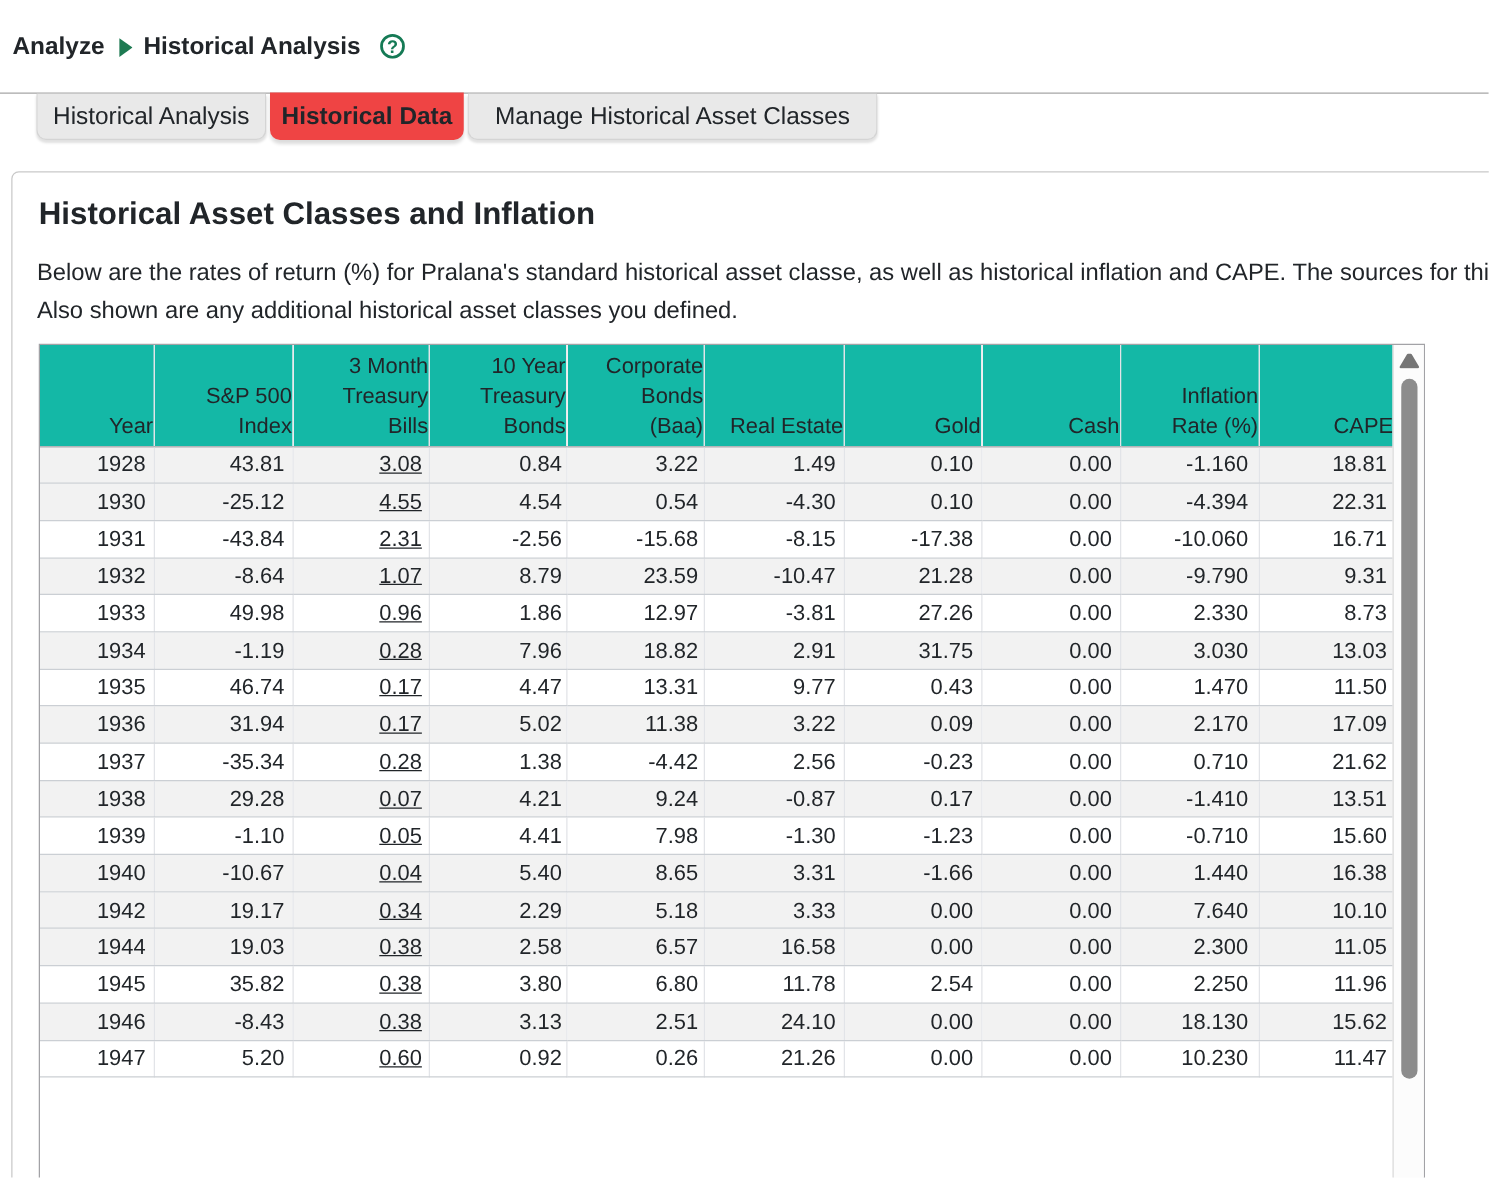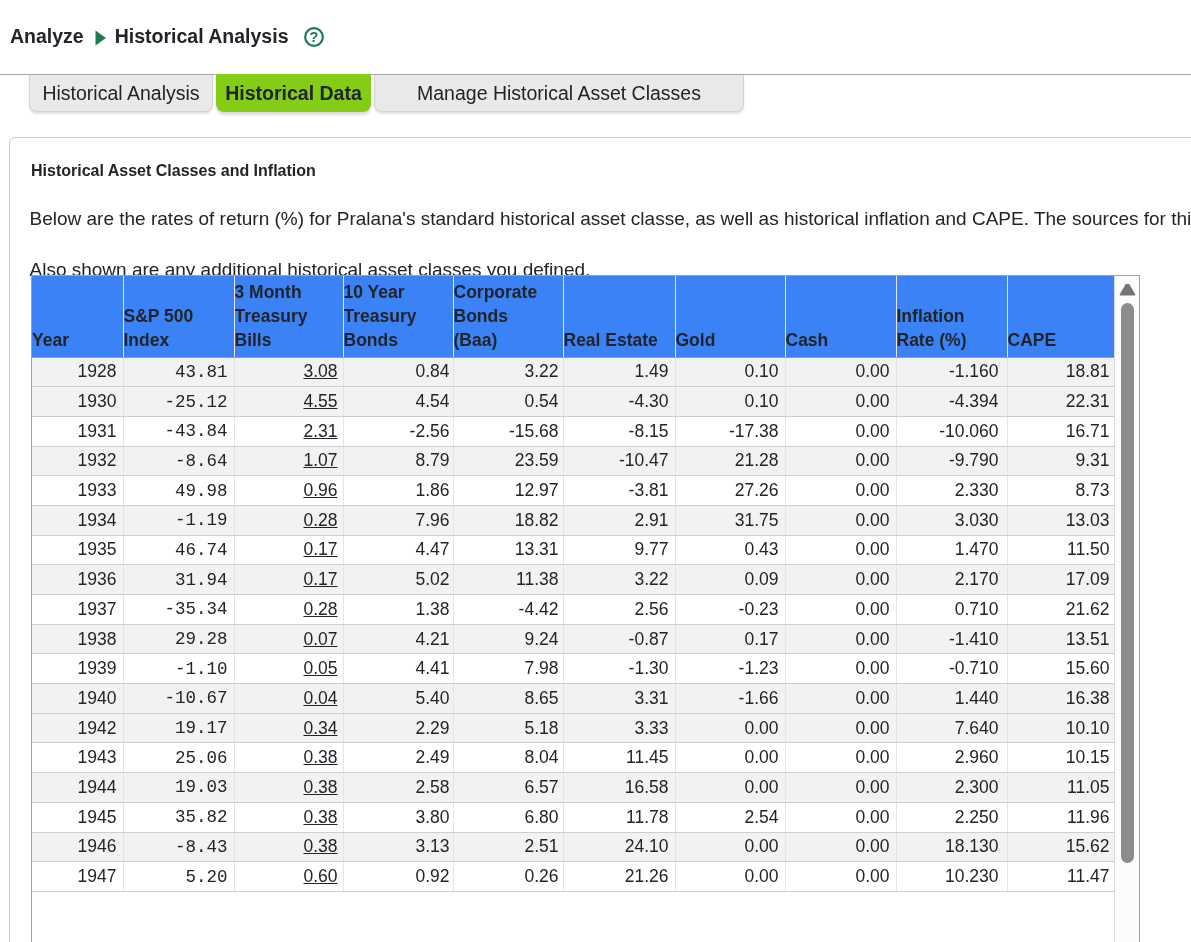--- a/index.html
+++ b/index.html
@@ -4,38 +4,38 @@
 <style>
   html,body{margin:0;padding:0;background:#fff;overflow:hidden;}
   body{width:1191px;height:942px;position:relative;font-family:"Liberation Sans",sans-serif;color:#212529;}
   .crumbs{position:absolute;left:10px;top:23px;font-size:19.5px;font-weight:bold;white-space:nowrap;}
   .crumbs .sep{display:inline-block;margin:0 8.5px 0 11.5px;position:relative;top:2.5px;}
   .qicon{display:inline-block;margin-left:16px;position:relative;top:3.5px;}
   .tabline{position:absolute;left:0;top:73.6px;width:1191px;height:1.4px;background:#a6a6a6;}
   .tab{position:absolute;top:75px;height:37px;background:#e9e9e9;border:1px solid #d4d4d4;border-top:none;
        border-radius:0 0 8px 8px;box-sizing:border-box;font-size:19.5px;color:#212529;
        display:flex;align-items:center;justify-content:center;box-shadow:0 2px 2px rgba(0,0,0,0.12);}
-  .tab.active{background:#84cc16;border:none;font-weight:bold;box-shadow:0 3px 3px rgba(0,0,0,0.14);}
+  .tab.active{background:#ef4444;border:none;font-weight:bold;box-shadow:0 3px 3px rgba(0,0,0,0.14);}
   .t1{left:29px;width:184px;}
   .t2{left:216px;width:155px;top:74px;height:38px;}
-  .t3{left:374px;width:370px;}
+  .t3{left:374px;width:328px;}
   .panel{position:absolute;left:9px;top:137px;width:1560px;height:1200px;background:#fff;
          border:1px solid #c9c9c9;border-radius:6px;}
-  .ptitle{position:absolute;left:21px;top:21px;font-size:16px;font-weight:bold;white-space:nowrap;line-height:24px;}
+  .ptitle{position:absolute;left:21px;top:21px;font-size:25px;font-weight:bold;white-space:nowrap;line-height:24px;}
   .pline1{position:absolute;left:19.5px;top:69.5px;font-size:19px;white-space:nowrap;line-height:22px;}
-  .pline2{position:absolute;left:19.5px;top:100px;font-size:19px;white-space:nowrap;line-height:22px;margin-top:21px;}
+  .pline2{position:absolute;left:19.5px;top:100px;font-size:19px;white-space:nowrap;line-height:22px;}
   .tablebox{position:absolute;left:31px;top:275px;width:1109px;height:700px;box-sizing:border-box;
             border:1px solid #a2a2a6;background:#fff;}
   table{border-collapse:collapse;table-layout:fixed;width:1083px;}
   th,td{box-sizing:border-box;padding:0;overflow:hidden;}
-  th{background:#3b82f6;font-size:17.5px;font-weight:bold;text-align:left;vertical-align:bottom;
+  th{background:#14b8a6;font-size:17.5px;font-weight:normal;text-align:right;vertical-align:bottom;
      height:81px;line-height:24px;padding:0 0 5px 0;border-right:1px solid #e2e4e8;border-bottom:1px solid #9b9ea2;}
   td{font-size:17.5px;text-align:right;height:29.7px;border-right:1px solid #e2e4e8;border-bottom:1px solid #cbcfd4;}
   td:nth-child(1){padding-right:6px;margin-top:12px;}
-  td:nth-child(2){padding-right:6px;font-family:Liberation Mono, monospace;}
+  td:nth-child(2){padding-right:6px;}
   td:nth-child(3){padding-right:5px;text-decoration:underline;}
   td:nth-child(4){padding-right:3px;}
   td:nth-child(5){padding-right:4px;}
   td:nth-child(6){padding-right:6px;}
   td:nth-child(7){padding-right:6px;}
   td:nth-child(8){padding-right:6px;}
   td:nth-child(9){padding-right:8px;}
   td:nth-child(10){padding-right:5px;}
   tr.s td{background:#f2f2f2;}
   .sbar{position:absolute;right:0;top:0;width:25px;height:698px;background:#fcfcfc;border-left:1px solid #dadada;box-sizing:border-box;}
@@ -237,32 +237,20 @@
           <td>19.17</td>
           <td>0.34</td>
           <td>2.29</td>
           <td>5.18</td>
           <td>3.33</td>
           <td>0.00</td>
           <td>0.00</td>
           <td>7.640</td>
           <td>10.10</td>
         </tr>
-<tr>
-          <td>1943</td>
-          <td>25.06</td>
-          <td>0.38</td>
-          <td>2.49</td>
-          <td>8.04</td>
-          <td>11.45</td>
-          <td>0.00</td>
-          <td>0.00</td>
-          <td>2.960</td>
-          <td>10.15</td>
-        </tr>
 <tr class="s">
           <td>1944</td>
           <td>19.03</td>
           <td>0.38</td>
           <td>2.58</td>
           <td>6.57</td>
           <td>16.58</td>
           <td>0.00</td>
           <td>0.00</td>
           <td>2.300</td>

